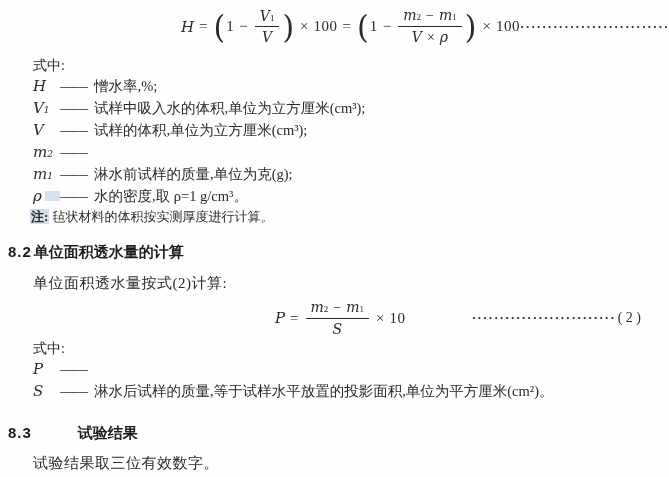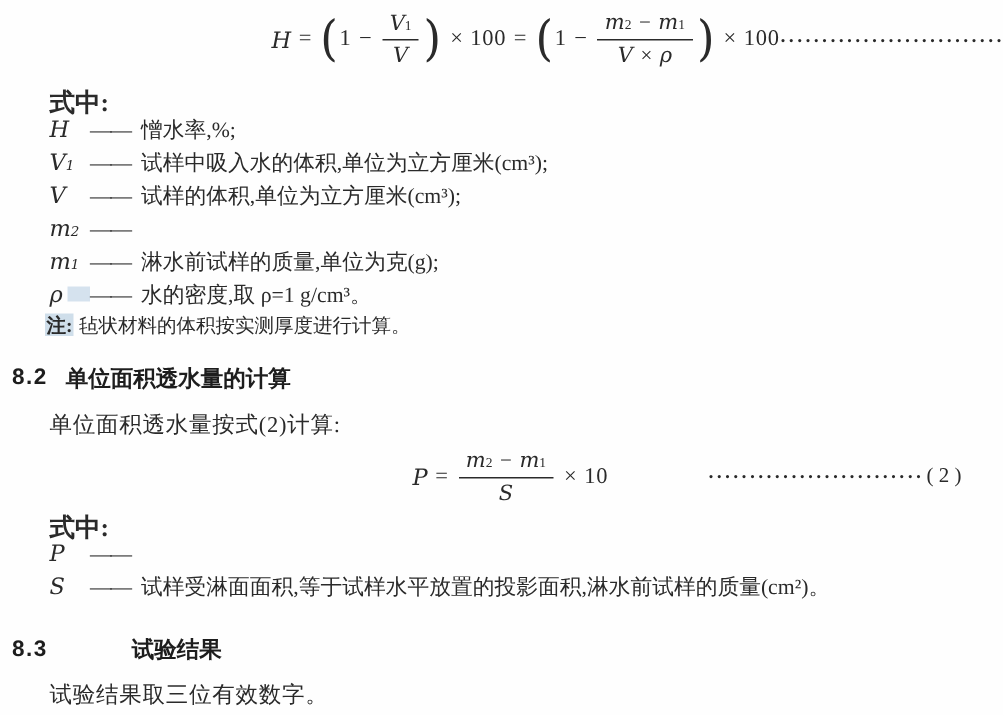--- a/index.html
+++ b/index.html
@@ -18,35 +18,35 @@
     font-family:"DejaVu Serif",serif;transform:scaleY(1.08);display:inline-block;
   }
   .frac{display:inline-flex;flex-direction:column;align-items:center;margin:0 2px;font-size:14px;}
   .frac .num{padding:0 5px 2px;border-bottom:1.4px solid #2a2a2a;display:flex;align-items:baseline;}
   .frac .den{padding-top:2px;display:flex;align-items:baseline;}
   sub{font-size:9px;line-height:1;}
   .dots-group{margin-left:auto;display:flex;align-items:center;}
   .leader-dots{font-weight:bold;font-size:13px;letter-spacing:1.2px;color:#2a2a2a;white-space:nowrap;}
   .eq-label{font-size:14px;margin-left:2px;white-space:nowrap;}
   
-  .where{position:absolute;left:33px;font-size:17px;font-weight:bold;}
+  .where{position:absolute;left:33px;font-size:14px;}
   .defs{position:absolute;left:33px;}
   .def-row{display:flex;align-items:baseline;height:22px;font-size:14.5px;white-space:nowrap;}
   .def-sym{width:27px;font-style:italic;font-family:"DejaVu Serif",serif;font-size:15px;display:inline-flex;align-items:baseline;}
   .def-dash{letter-spacing:-1px;margin-right:7px;white-space:nowrap;}
   .sel-artifact{display:inline-block;width:18px;height:10px;background:#d5e2ee;margin-left:3px;align-self:center;}
   
   .note-line{position:absolute;left:30px;font-size:13px;text-align:right;}
   .note-label{font-weight:bold;background:#cfdeea;padding:0 1px;}
   
   .heading{
     position:absolute;left:8px;display:flex;font-weight:bold;font-size:15px;
     font-family:"Liberation Sans","DejaVu Sans",sans-serif;color:#1d1d1d;
   }
-  .heading .h-num{margin-right:12px;letter-spacing:1px;}
+  .heading .h-num{margin-right:2px;letter-spacing:1px;}
   .para{position:absolute;left:33px;font-size:15px;letter-spacing:.5px;}
 </style>
 </head>
 <body>
 
 <div id="page">
 
   <div class="formula-row" style="left:181px;top:7px;right:6px;">
     <span class="mvar">H</span>
     <span class="mop">=</span>
@@ -188,21 +188,21 @@
           <sub></sub>
         </span>
       <span class="def-dash">——</span>
     </div>
     <div class="def-row">
       <span class="def-sym">
           <span>S</span>
           <sub></sub>
         </span>
       <span class="def-dash">——</span>
-      <span>试样受淋面面积,等于试样水平放置的投影面积,淋水前试样的质量(cm²)。</span>
+      <span>淋水后试样的质量,等于试样水平放置的投影面积,单位为平方厘米(cm²)。</span>
     </div>
   </div>
 
   <div class="heading" style="top:424px;gap:44px;">
     <span class="h-num">8.3</span>
     <span>试验结果</span>
   </div>
 
   <div class="para" style="top:454px;">试验结果取三位有效数字。</div>
 

